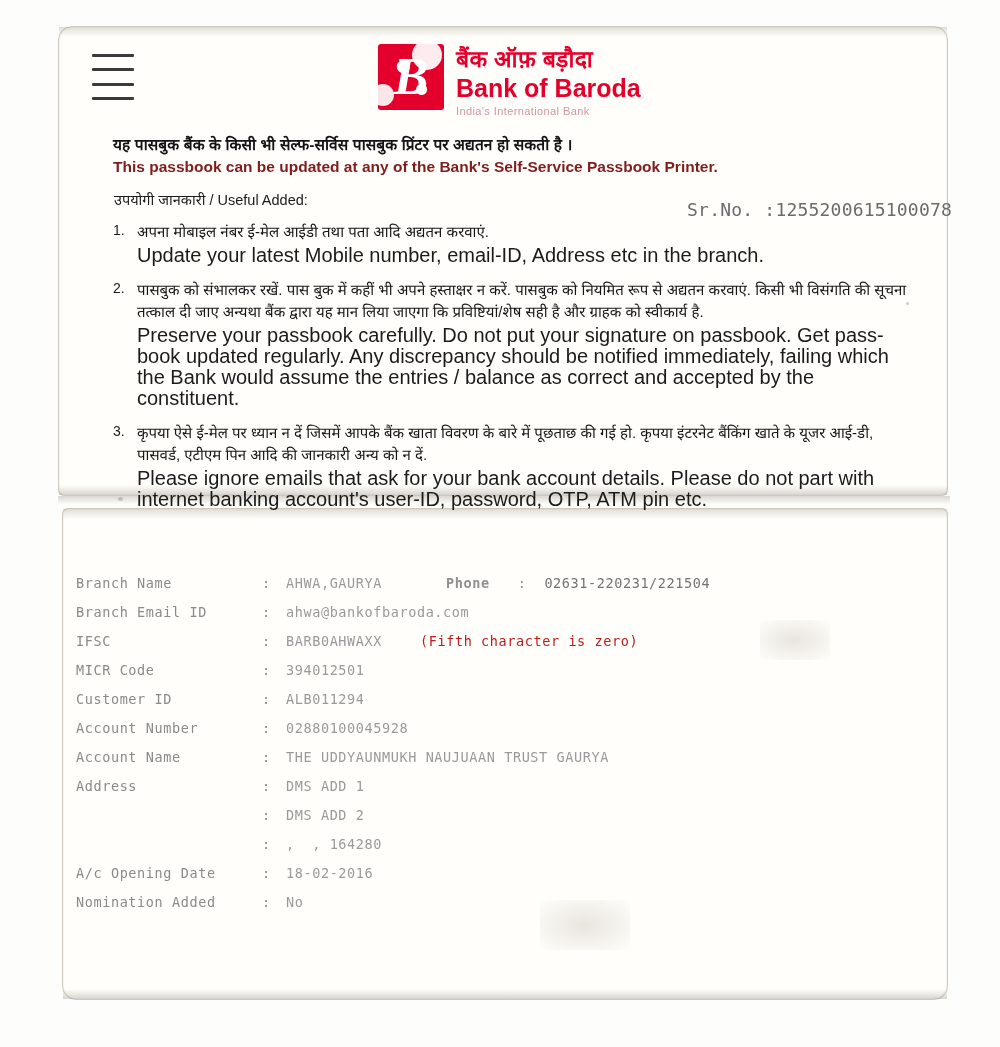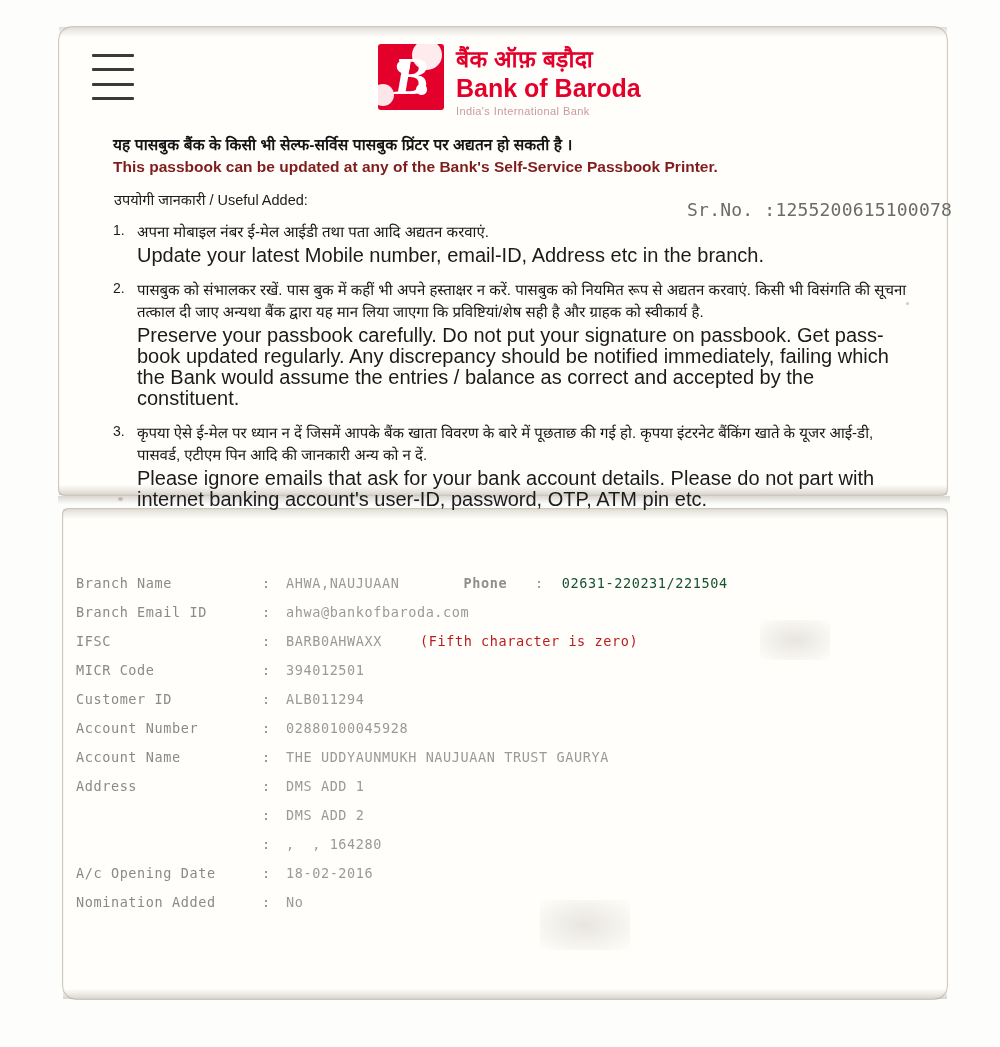--- a/index.html
+++ b/index.html
@@ -235,21 +235,21 @@
   }
   .dv-main { white-space: pre; }
   .dv-extra {
     margin-left: 38px;
     color: #b91c1c;
     white-space: pre;
     text-align: right;
   }
   .dv-phone-label { margin-left: 64px; color: #8f8f8f; font-weight: bold; }
   .dv-phone-colon { margin-left: 28px; color: #8f8f8f; }
-  .dv-phone { margin-left: 18px; color: #14532d; }
+  .dv-phone { margin-left: 18px; color: #737373; }
 
   .smudge {
     position: absolute;
     background: radial-gradient(ellipse at center, rgba(150,140,125,0.22), rgba(150,140,125,0));
     pointer-events: none;
   }
 </style>
 </head>
 <body>
 
@@ -328,21 +328,21 @@
     </div>
 
   </div>
 
   <div class="details">
 
     <div class="drow">
       <div class="dlabel">Branch Name</div>
       <div class="dcolon">:</div>
       <div class="dvalue">
-        <span class="dv-main">AHWA,NAUJUAAN</span>
+        <span class="dv-main">AHWA,GAURYA</span>
         <span class="dv-phone-label">Phone</span>
         <span class="dv-phone-colon">:</span>
         <span class="dv-phone">02631-220231/221504</span>
       </div>
     </div>
 
     <div class="drow">
       <div class="dlabel">Branch Email ID</div>
       <div class="dcolon">:</div>
       <div class="dvalue">

